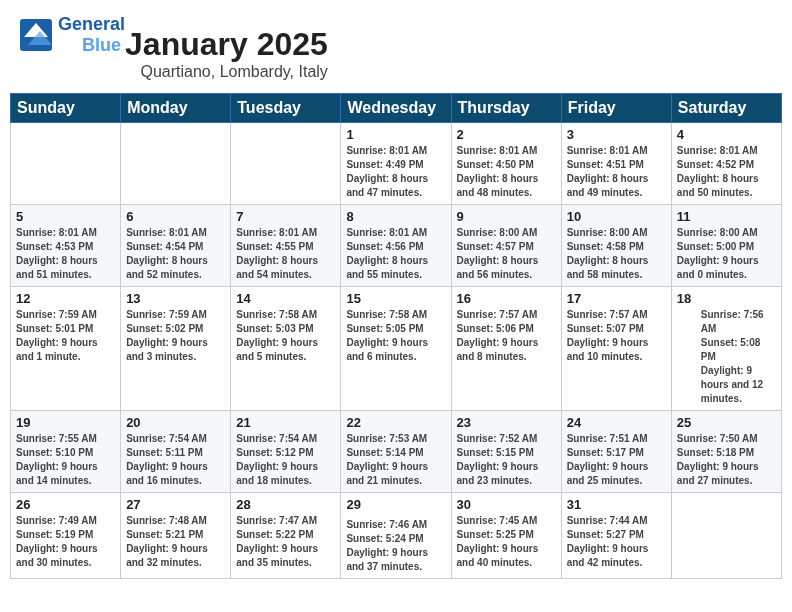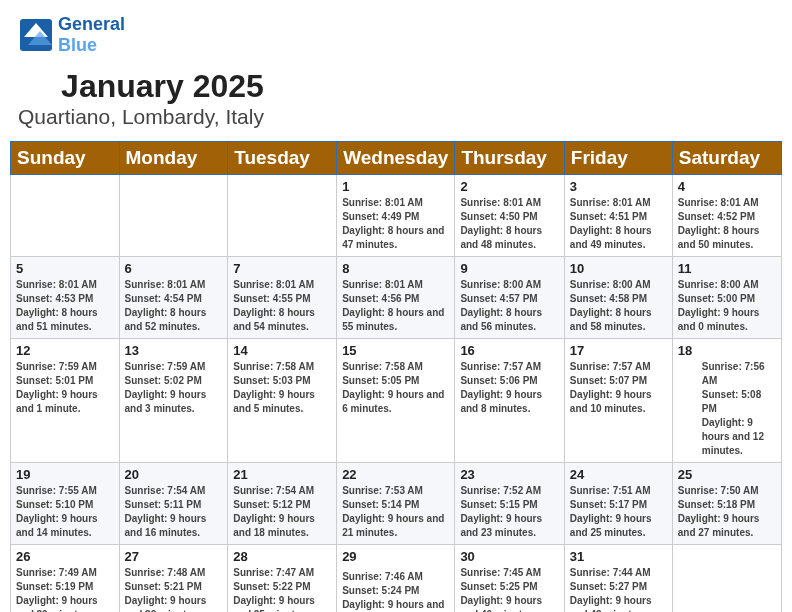--- a/index.html
+++ b/index.html
@@ -8,21 +8,20 @@
       background: #fff;
       width: 792px;
       min-height: 612px;
       padding: 10px;
     }
     .header {
       display: flex;
       align-items: flex-start;
       margin-bottom: 8px;
       padding: 4px 8px;
-      flex-direction: column;
     }
     .logo {
       display: flex;
       align-items: center;
       font-size: 18px;
       font-weight: bold;
       color: #1a5fa8;
     }
     .logo-icon {
       width: 36px;
@@ -33,33 +32,33 @@
     .title-block {
       text-align: right;
     }
     .title-block h1 {
       font-size: 32px;
       font-weight: bold;
       color: #222;
       margin-top: 12px;
     }
     .title-block h2 {
-      font-size: 21px;
+      font-size: 16px;
       font-weight: normal;
       color: #444;
     }
     .calendar {
       width: 100%;
       border-collapse: collapse;
       border: 1px solid #ccc;
     }
     .calendar th {
-      background: #a16207;
+      background: #0c4a6e;
       color: #fff;
-      font-size: 19px;
+      font-size: 16px;
       padding: 5px 6px;
       text-align: left;
       border: 1px solid #2e6db4;
     }
     .calendar td {
       vertical-align: top;
       border: 1px solid #ccc;
       padding: 4px 5px;
       font-size: 10.5px;
       color: #333;
@@ -94,21 +93,21 @@
   <div class="logo">
     <div class="logo-icon">
       <svg width="36" height="36" viewBox="0 0 36 36">
         <rect x="2" y="2" width="32" height="32" rx="3" fill="#1a5fa8"></rect>
         <polygon points="18,6 30,20 6,20" fill="white"></polygon>
         <polygon points="22,14 34,28 10,28" fill="#5ba4e8" opacity="0.7"></polygon>
       </svg>
     </div>
     <div>
       <span style="color:#1a5fa8;font-weight:bold;font-size:18px;">General</span><br>
-      <span style="color:#5ba4e8;font-weight:bold;font-size:18px;">Blue</span>
+      <span style="color:#5ba4e8;font-weight:bold;font-size:18px;margin-left:24px;">Blue</span>
     </div>
   </div>
   <div class="title-block">
     <h1>January 2025</h1>
     <h2>Quartiano, Lombardy, Italy</h2>
   </div>
 </div>
 
 <table class="calendar">
   <thead>

